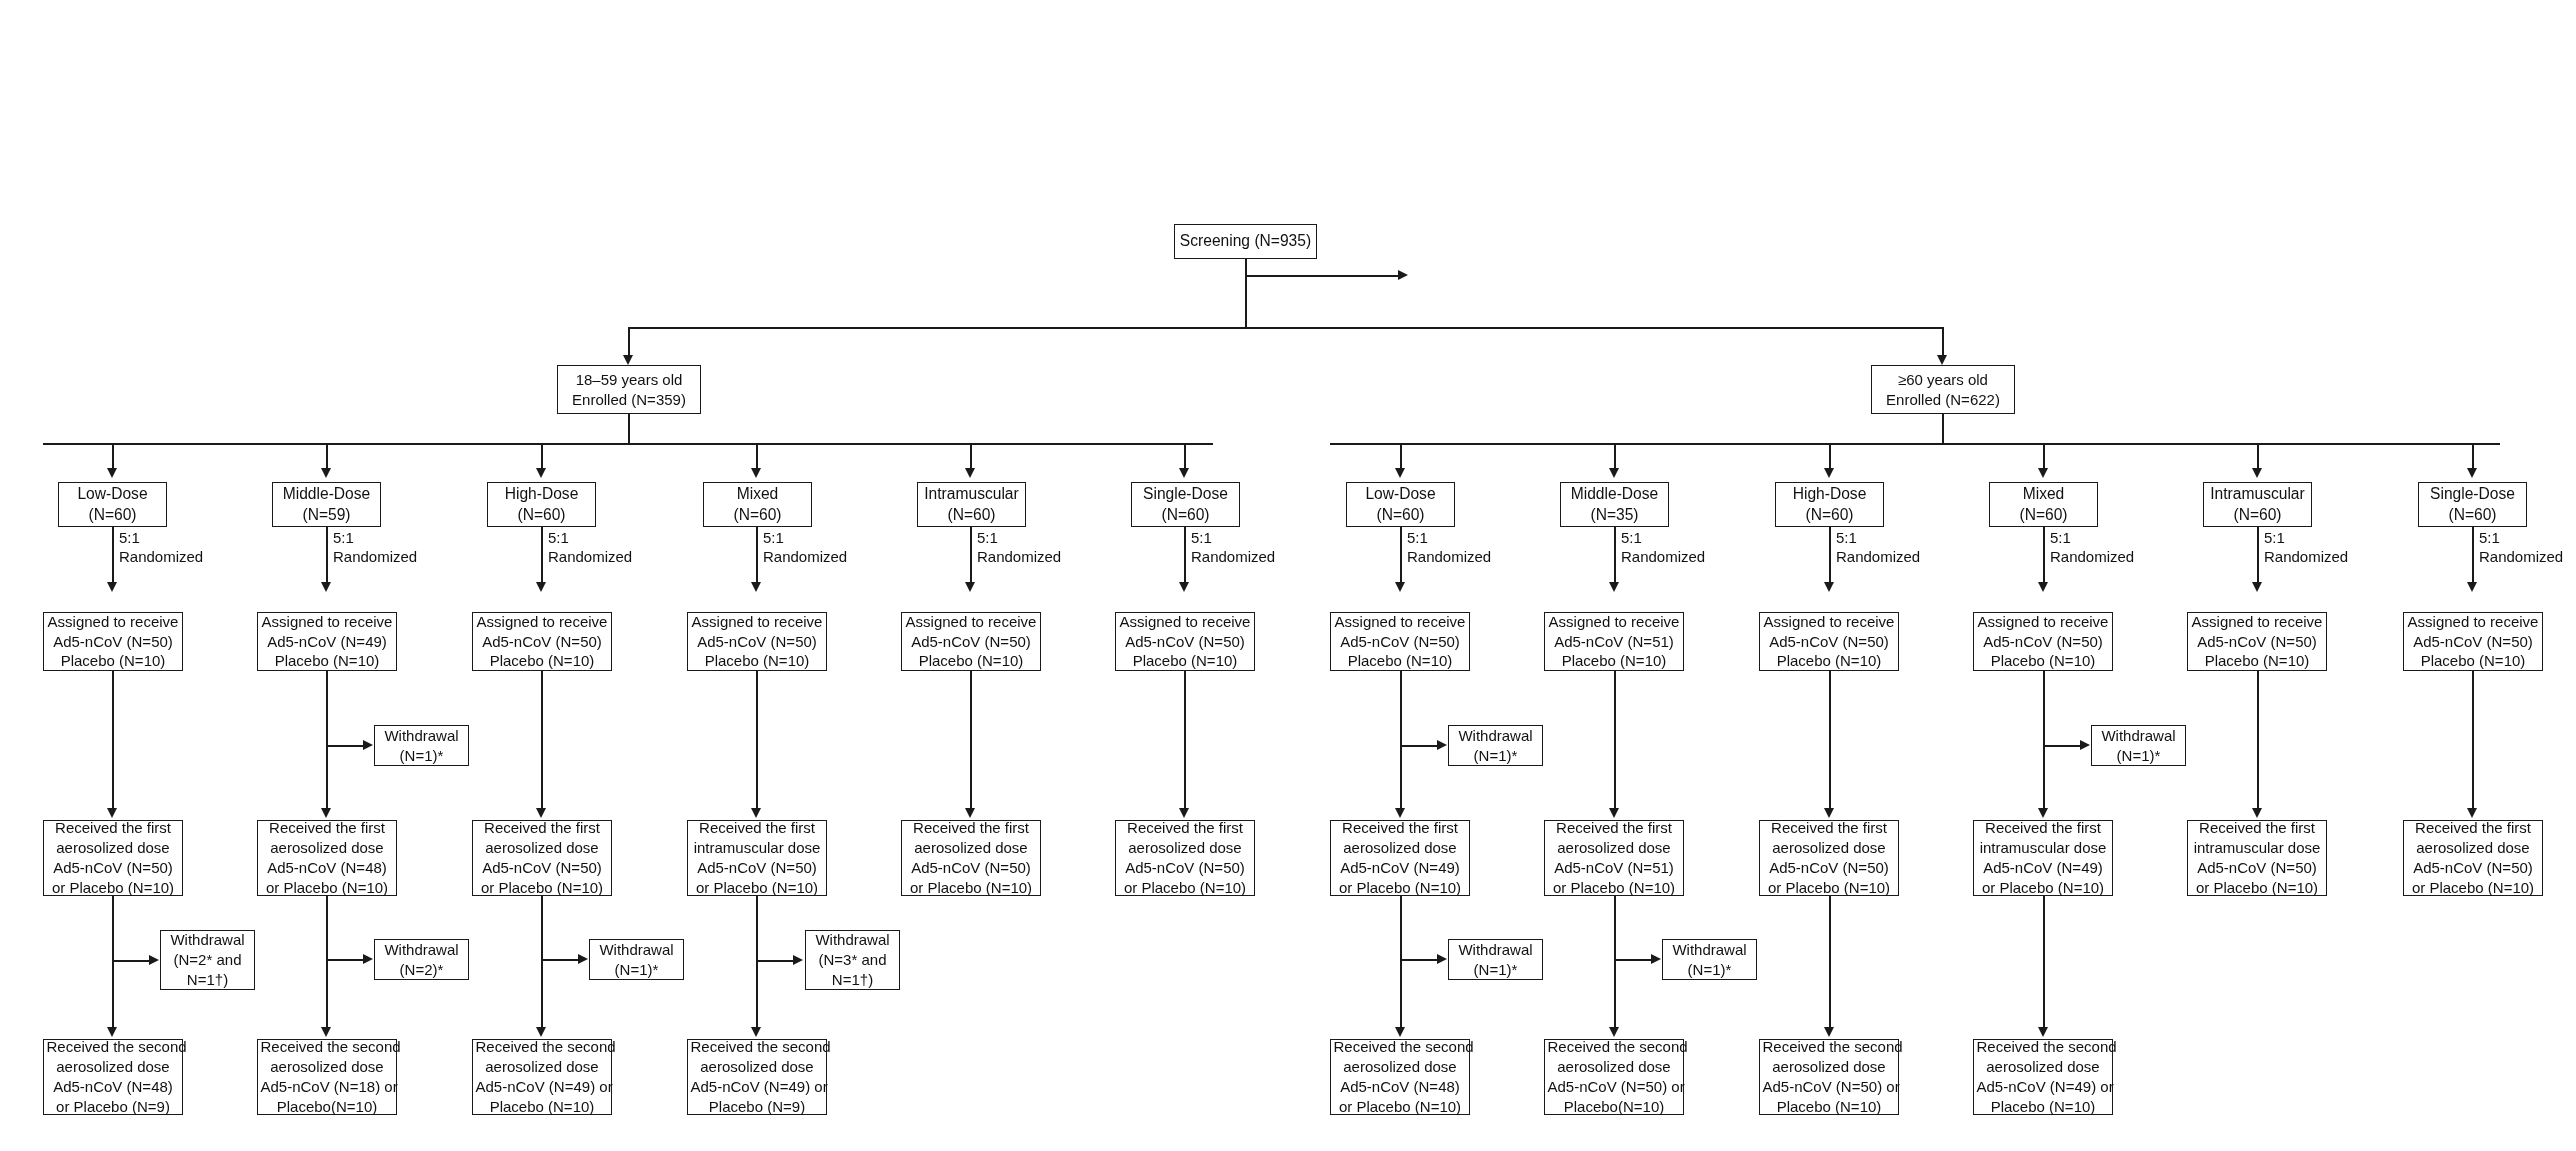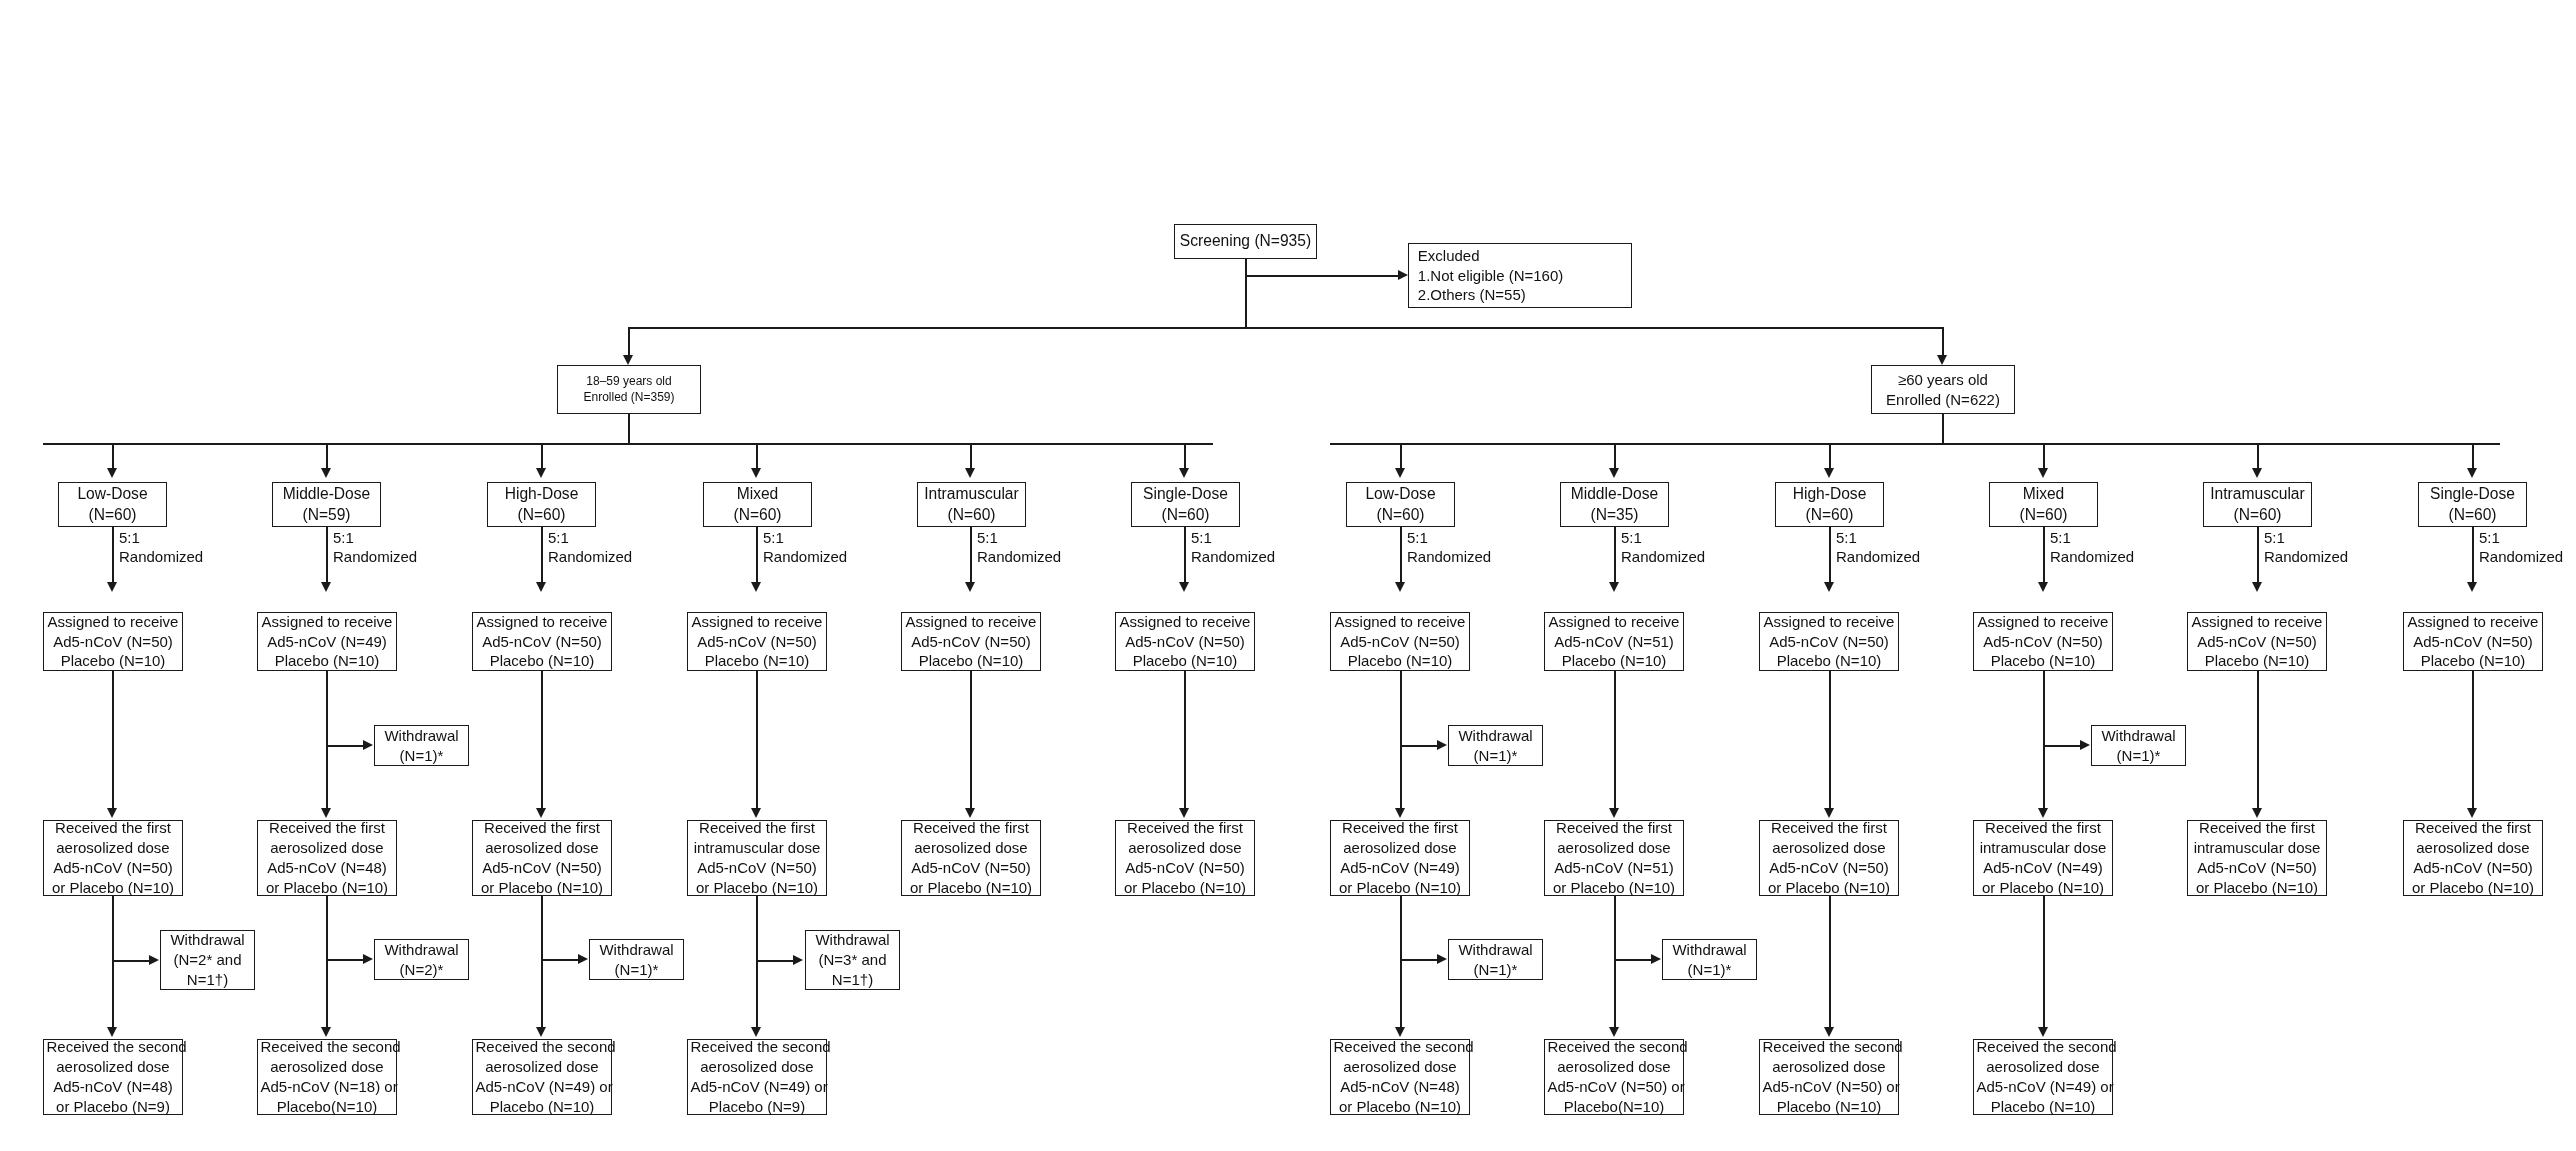--- a/index.html
+++ b/index.html
@@ -84,38 +84,33 @@
 </head>
 <body>
 
 <div id="page">
 
 
   <div class="box" style="left:1174px; top:224px; width:143px; height:35px; font-size:15.6px;">
     <span class="ln">Screening (N=935)</span>
   </div>
 
-  <div class="box left-al" style="left:1408px; top:243px; width:224px; height:65px; font-size:15px;">
-    <span class="ln">Excluded</span>
-    <span class="ln">1.Not eligible (N=160)</span>
-    <span class="ln">2.Others (N=55)</span>
-  </div>
 
   <div class="vline" style="left:1245px; top:259px; height:69px;"></div>
 
   <div class="hline" style="left:1245px; top:275px; width:153px;"></div>
   <div class="arrow-right" style="left:1398px; top:270px;"></div>
 
   <div class="hline" style="left:628px; top:327px; width:1316px;"></div>
   <div class="vline" style="left:628px; top:327px; height:33px;"></div>
   <div class="arrow-down" style="left:623px; top:355px;"></div>
   <div class="vline" style="left:1942px; top:327px; height:33px;"></div>
   <div class="arrow-down" style="left:1937px; top:355px;"></div>
 
-  <div class="box" style="left:557px; top:365px; width:144px; height:49px; font-size:12px;">
+  <div class="box" style="left:557px; top:365px; width:144px; height:49px; font-size:15px;">
     <span class="ln">18–59 years old</span>
     <span class="ln">Enrolled  (N=359)</span>
   </div>
 
   <div class="box" style="left:1871px; top:365px; width:144px; height:49px; font-size:15px;">
     <span class="ln">≥60 years old</span>
     <span class="ln">Enrolled  (N=622)</span>
   </div>
 
   <div class="vline" style="left:628px; top:414px; height:30px;"></div>

